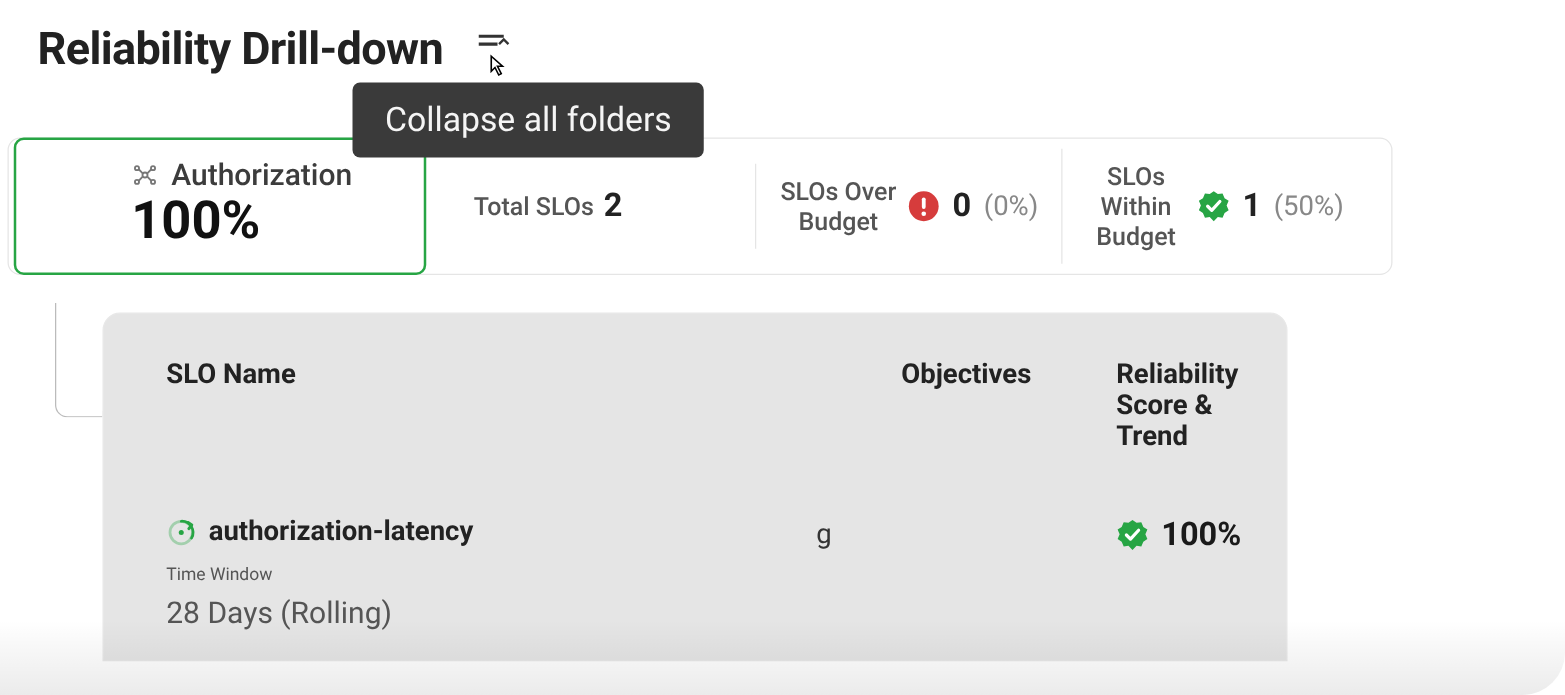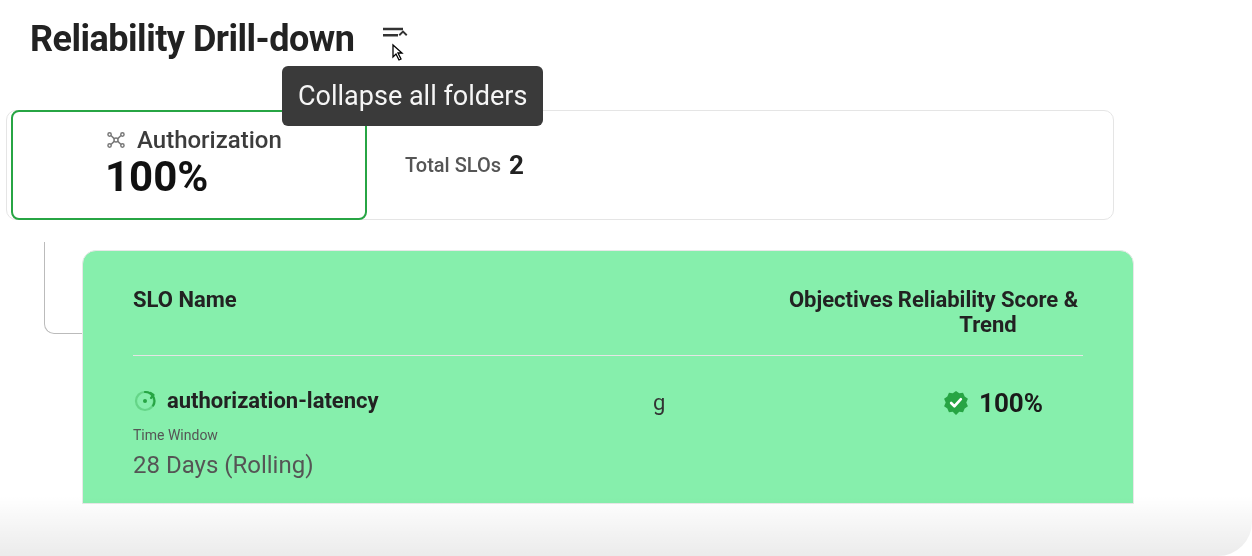--- a/index.html
+++ b/index.html
@@ -31,21 +31,21 @@
       margin-top: 4px;
     }
     .tooltip {
       position: absolute;
       top: 66px;
       left: 282px;
       background: #3a3a3a;
       color: #f5f5f5;
       font-size: 27px;
       font-weight: 400;
-      padding: 14px 16px;
+      padding: 14px 26px;
       border-radius: 6px;
       white-space: nowrap;
       z-index: 10;
     }
 
     .summary-row {
       display: flex;
       margin: 40px 6px 0 6px;
       border: 1px solid #e5e5e5;
       border-radius: 10px;
@@ -66,21 +66,21 @@
       color: #9a9a9a;
     }
     .score-box {
       border: 2px solid #27a544;
       border-radius: 8px;
       padding: 12px 20px 16px 20px;
       margin: -1px 0 -1px -60px;
       display: flex;
       flex-direction: column;
       justify-content: center;
-      width: 356px;
+      width: 330px;
       position: relative;
       background:#fff;
     }
     .score-title-row {
       display: flex;
       align-items: center;
       gap: 10px;
       margin-left: 72px;
     }
     .node-icon {
@@ -152,37 +152,37 @@
       top: 242px;
       width: 38px;
       height: 92px;
       border-left: 1.5px solid #bbb;
       border-bottom: 1.5px solid #bbb;
       border-bottom-left-radius: 10px;
     }
 
     .detail-panel {
       margin: 30px 0 0 82px;
-      width: 1052px;
+      width: 948px;
       border: 1.5px solid #e8e8e8;
       border-radius: 14px 14px 0 0;
-      background: #86efac;
+      background: #e5e5e5;
       padding: 36px 50px 24px 50px;
     }
     .table-head {
       display: flex;
       font-size: 22px;
       font-weight: 700;
       color: #222;
       padding-bottom: 18px;
       border-bottom: 1.5px solid #e5e5e5;
     }
     .col-name { flex: 0 0 520px; }
-    .col-obj { flex: 0 0 240px; text-align: right; }
-    .col-score { flex: 1; text-align: center; }
+    .col-obj { flex: 0 0 240px; text-align: center; }
+    .col-score { flex: 1; text-align: left; }
 
     .table-row {
       display: flex;
       align-items: flex-start;
       padding-top: 32px;
     }
     .row-name-cell {
       flex: 0 0 520px;
       display: flex;
       flex-direction: column;
@@ -276,20 +276,47 @@
     <div class="score-value">100%</div>
   </div>
 
   <div class="stats">
     <div class="stat">
       <div class="stat-label">Total SLOs</div>
       <div class="stat-value-row">
         <span class="stat-num">2</span>
       </div>
     </div>
+    <div class="stat">
+      <div class="stat-label">SLOs Over Budget</div>
+      <div class="stat-value-row">
+        <span class="badge-alert">
+          <svg width="26" height="26" viewBox="0 0 24 24" fill="currentColor">
+            <circle cx="12" cy="12" r="11"></circle>
+            <rect x="10.6" y="5.5" width="2.8" height="8.5" rx="1.4" fill="#fff"></rect>
+            <circle cx="12" cy="17.5" r="1.7" fill="#fff"></circle>
+          </svg>
+        </span>
+        <span class="stat-num">0</span>
+        <span class="stat-pct">(0%)</span>
+      </div>
+    </div>
+    <div class="stat">
+      <div class="stat-label">SLOs Within Budget</div>
+      <div class="stat-value-row">
+        <span class="badge-ok">
+          <svg width="26" height="26" viewBox="0 0 24 24" fill="currentColor">
+            <path d="M12 1 L15 3 L18.5 2.5 L20 6 L23 8 L21.5 11.5 L23 15 L20 17 L18.5 20.5 L15 20 L12 23 L9 20 L5.5 20.5 L4 17 L1 15 L2.5 11.5 L1 8 L4 6 L5.5 2.5 L9 3 Z"></path>
+            <polyline points="7.5 12 10.5 15 16.5 8.5" fill="none" stroke="#fff" stroke-width="2.4" stroke-linecap="round" stroke-linejoin="round"></polyline>
+          </svg>
+        </span>
+        <span class="stat-num">1</span>
+        <span class="stat-pct">(50%)</span>
+      </div>
+    </div>
   </div>
 </div>
 
 <div class="connector"></div>
 
 <div class="detail-panel">
   <div class="table-head">
     <div class="col-name">SLO Name</div>
     <div class="col-obj">Objectives</div>
     <div class="col-score">Reliability Score &amp; Trend</div>

